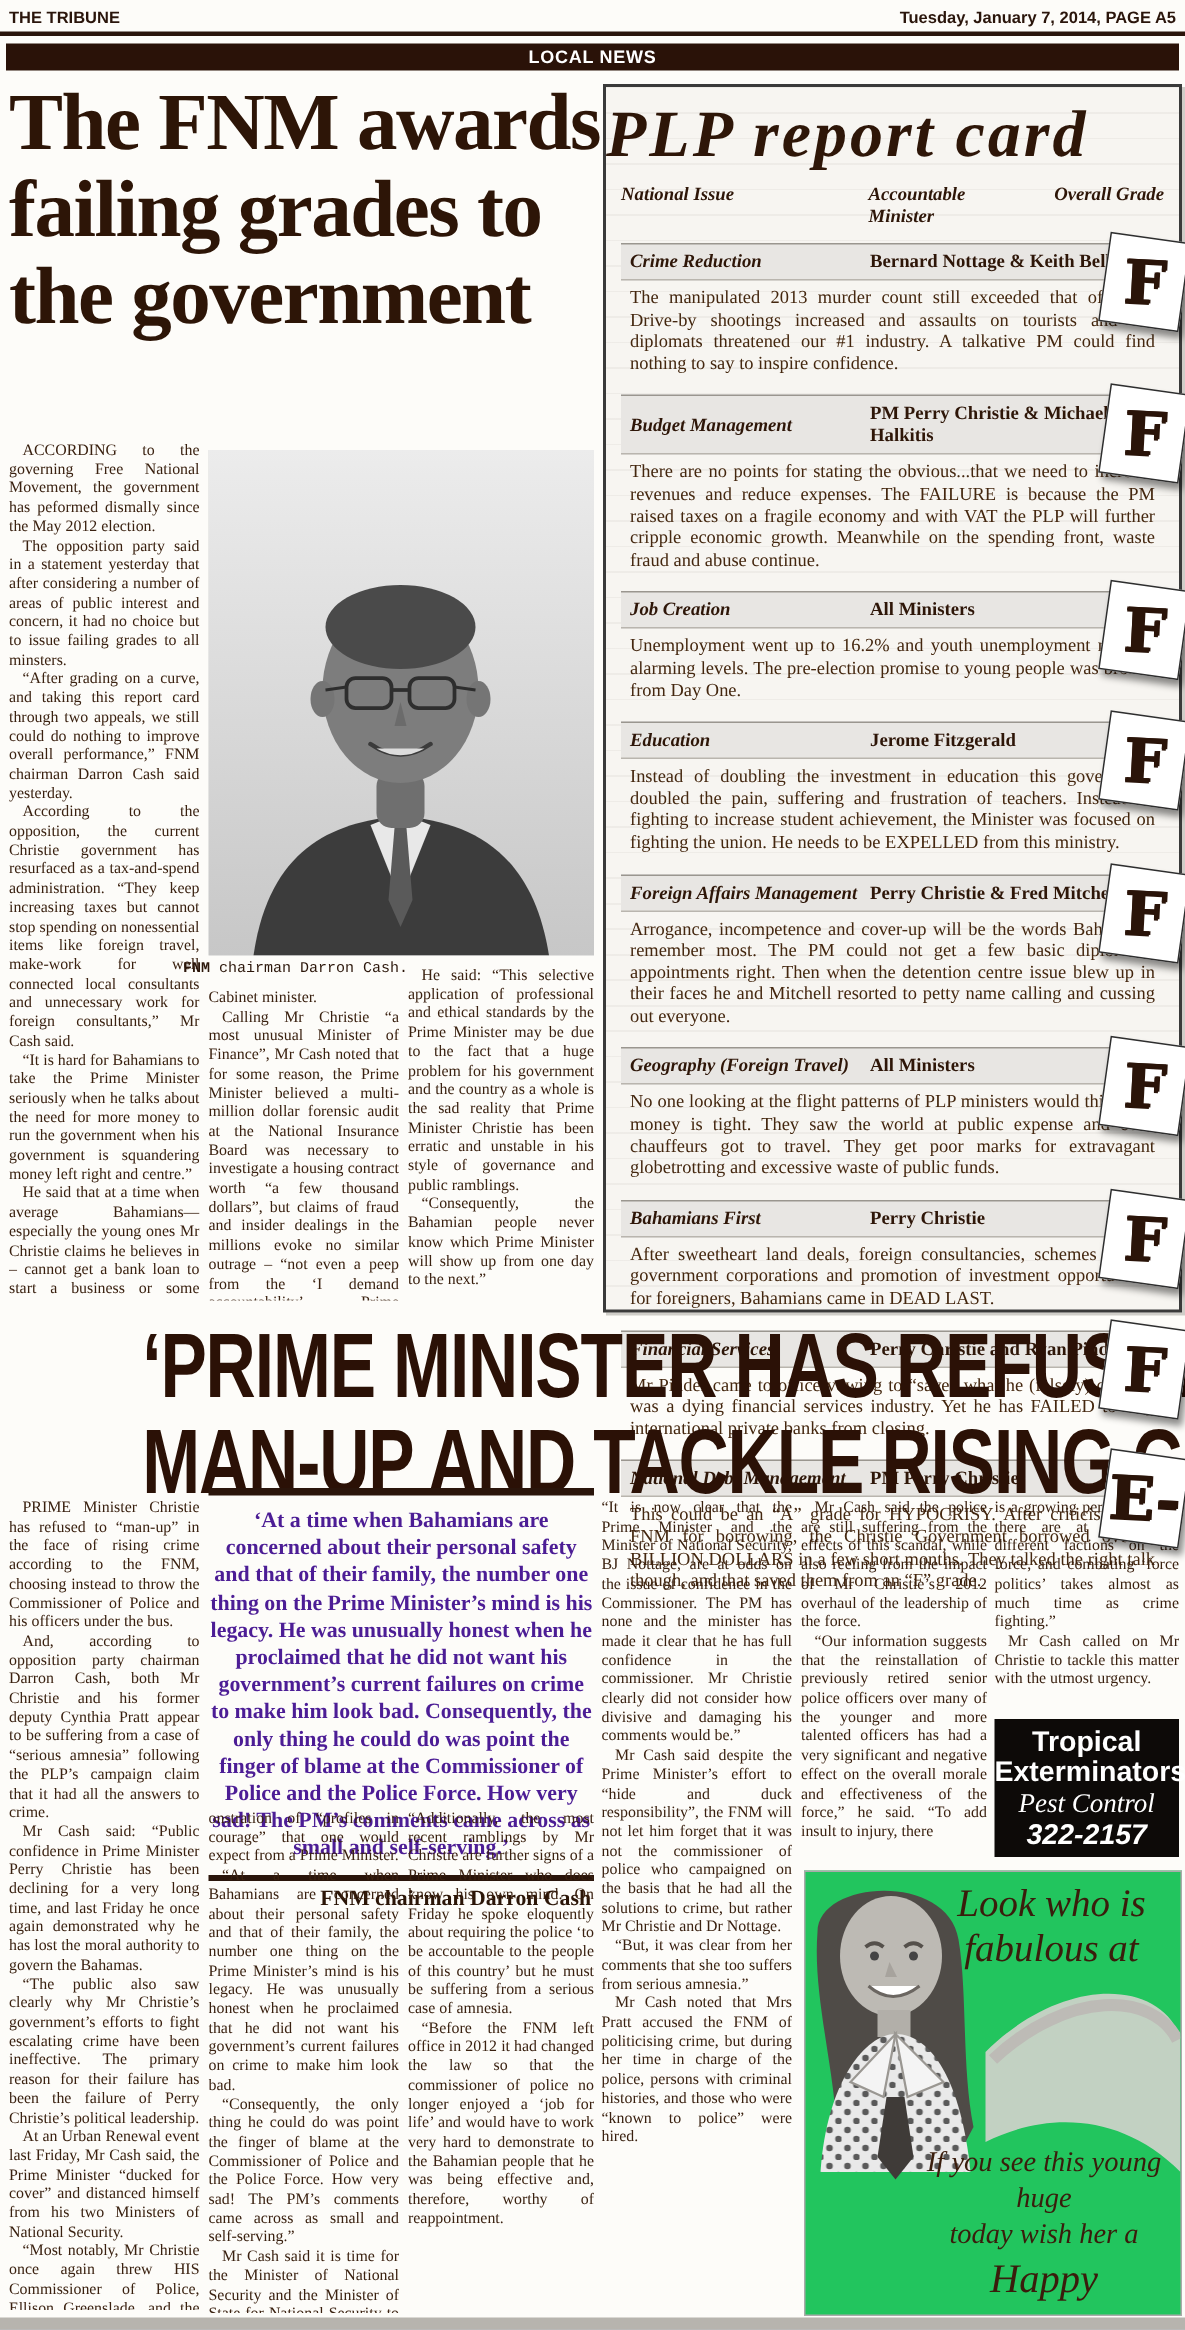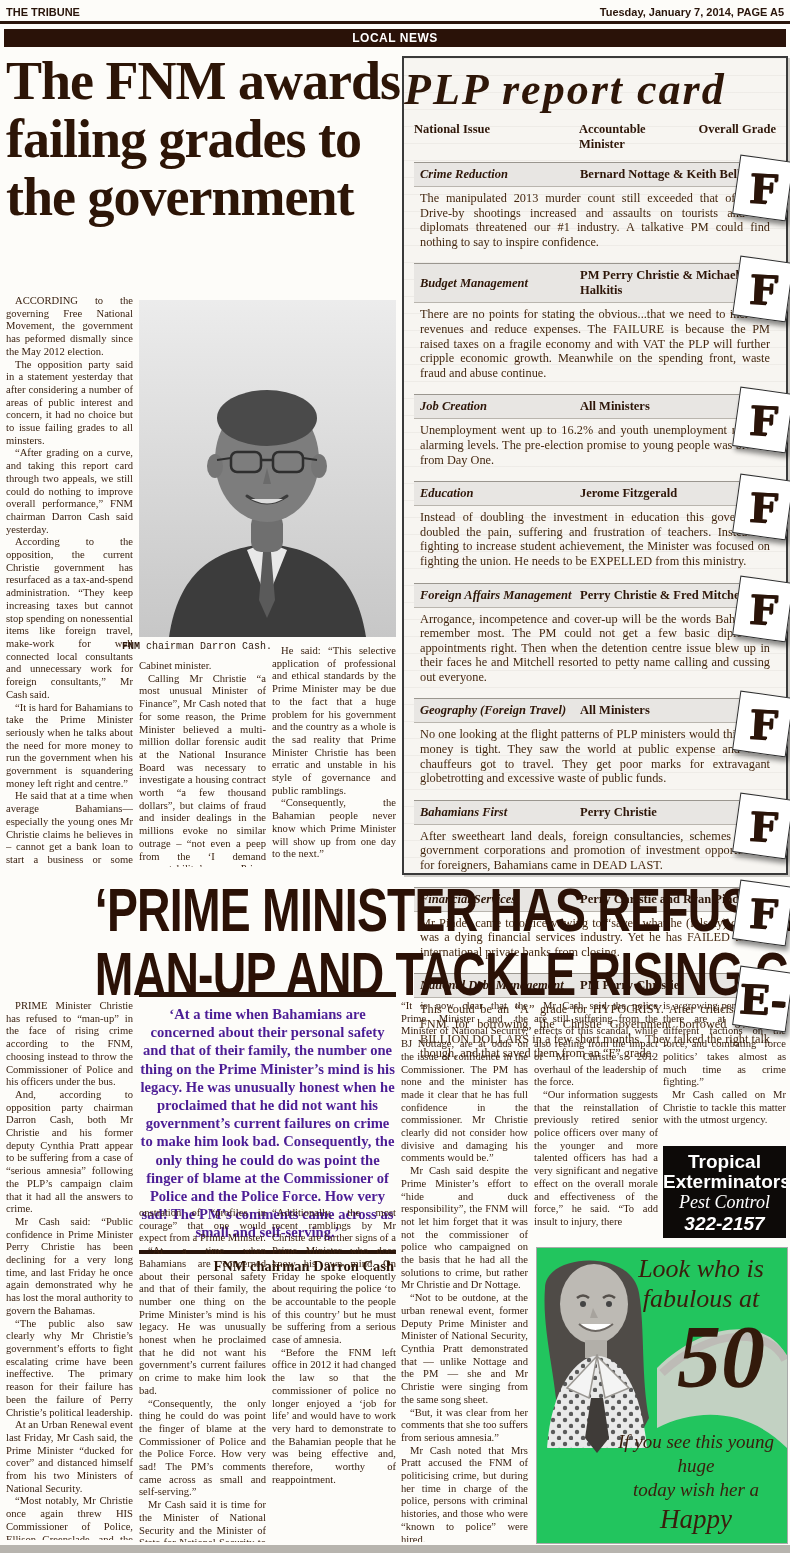--- a/index.html
+++ b/index.html
@@ -51,21 +51,21 @@
     box-sizing:border-box; border:2px solid #3a3a3a; background:#f7f5f1;
     background-image:repeating-linear-gradient(to bottom, rgba(120,110,100,0.07) 0 1px, transparent 1px 17px);
     overflow:visible; box-shadow:2px 2px 0 #cfcdc8;
   }
   .rc-title {
     font-family:cursive; font-weight:bold; font-style:italic;
     font-size:44px; line-height:52px; color:#2e1608; margin-top:6px; letter-spacing:2px;
   }
   .rc-headers {
     display:flex; padding:6px 10px 4px 10px;
-    font-weight:bold; font-size:12.5px; color:#2e1608;
+    font-weight:bold; font-size:12.5px; color:#2e1608;font-style:italic;
   }
   .rc-headers .h-issue { width:165px; }
   .rc-headers .h-min { flex:1; }
   .rc-headers .h-grade { width:95px; text-align:right; }
   .rc-rows { padding:0 0 0 0; }
   .rc-row { position:relative; margin:6px 10px 8px 10px; }
   .rc-strip {
     display:flex; align-items:center; background:#e8e6e3;
     border-top:1px solid #9a968f; border-bottom:1px solid #b9b5ae;
     padding:4px 6px; font-weight:bold; font-size:12.5px; color:#2e1608;
@@ -324,21 +324,20 @@
       <p>“Consequently, the only thing he could do was point the finger of blame at the Commissioner of Police and the Police Force. How very sad! The PM’s comments came across as small and self-serving.”</p>
       <p>Mr Cash said it is time for the Minister of National Security and the Minister of State for National Security to be removed, because they promised positive results on crime and have not delivered.</p>
     </div>
   <div class="bodycol cont col-b3">
       <p>“Additionally, the most recent ramblings by Mr Christie are further signs of a Prime Minister who does know his own mind. On Friday he spoke eloquently about requiring the police ‘to be accountable to the people of this country’ but he must be suffering from a serious case of amnesia.</p>
       <p>“Before the FNM left office in 2012 it had changed the law so that the commissioner of police no longer enjoyed a ‘job for life’ and would have to work very hard to demonstrate to the Bahamian people that he was being effective and, therefore, worthy of reappointment.</p>
     </div>
   <div class="bodycol cont col-b4">
       <p>“It is now clear that the Prime Minister and the Minister of National Security, BJ Nottage, are at odds on the issue of confidence in the Commissioner. The PM has none and the minister has made it clear that he has full confidence in the commissioner. Mr Christie clearly did not consider how divisive and damaging his comments would be.”</p>
       <p>Mr Cash said despite the Prime Minister’s effort to “hide and duck responsibility”, the FNM will not let him forget that it was not the commissioner of police who campaigned on the basis that he had all the solutions to crime, but rather Mr Christie and Dr Nottage.</p>
-      <p>“Not to be outdone, at the urban renewal event, former Deputy Prime Minister and Minister of National Security, Cynthia Pratt demonstrated that — unlike Nottage and the PM — she and Mr Christie were singing from the same song sheet.</p>
       <p>“But, it was clear from her comments that she too suffers from serious amnesia.”</p>
       <p>Mr Cash noted that Mrs Pratt accused the FNM of politicising crime, but during her time in charge of the police, persons with criminal histories, and those who were “known to police” were hired.</p>
     </div>
   <div class="bodycol col-b5">
       <p>Mr Cash said the police are still suffering from the effects of this scandal, while also reeling from the impact of Mr Christie’s 2012 overhaul of the leadership of the force.</p>
       <p>“Our information suggests that the reinstallation of previously retired senior police officers over many of the younger and more talented officers has had a very significant and negative effect on the overall morale and effectiveness of the force,” he said. “To add insult to injury, there</p>
     </div>
   <div class="bodycol cont col-b6">
       <p>is a growing perception that there are at least three different factions on the force, and combating ‘force politics’ takes almost as much time as crime fighting.”</p>
       <p>Mr Cash called on Mr Christie to tackle this matter with the utmost urgency.</p>
@@ -378,21 +377,20 @@
 
       <path d="M10 200 C14 140 40 108 60 108 C84 108 104 140 110 200 Z" fill="url(#dots)"></path>
       <path d="M60 108 L30 140 L52 150 Z" fill="#f4f4f4" stroke="#9a9792" stroke-width="1.5"></path>
       <path d="M60 108 L92 140 L68 150 Z" fill="#f4f4f4" stroke="#9a9792" stroke-width="1.5"></path>
       <path d="M54 150 L66 150 L72 190 L60 205 L48 190 Z" fill="#3f3b38"></path>
     </svg>
     <div class="bday-script1">
       <div>Look who is</div>
       <div>fabulous at</div>
     </div>
-    <div class="bday-50">50</div>
     <div class="bday-msg">
       <div>If you see this young huge</div>
       <div>today wish her a</div>
       <div class="hb">Happy Birthday!</div>
     </div>
   </div>
 
   <div class="scan-bottom"></div>
 </div>
 

